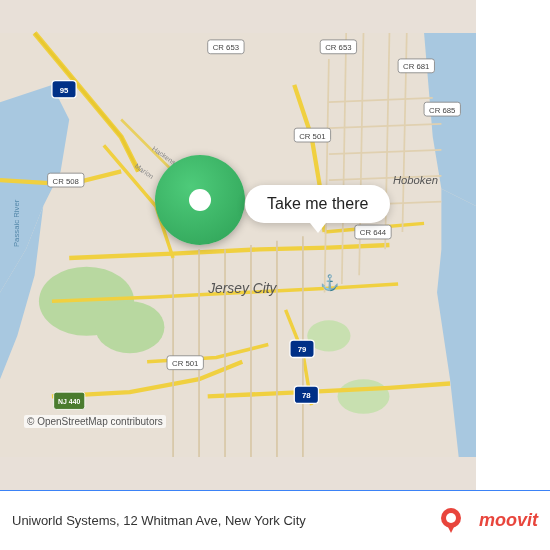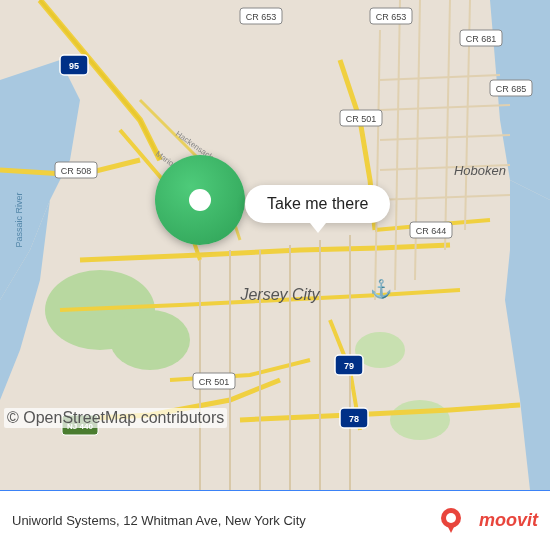--- a/index.html
+++ b/index.html
@@ -5,21 +5,21 @@
     * { margin: 0; padding: 0; box-sizing: border-box; }
     body {
       width: 550px;
       height: 550px;
       overflow: hidden;
       font-family: Arial, sans-serif;
       position: relative;
     }
 
     #map-container {
-      width: 550px;
+      width: 476px;
       height: 490px;
       position: relative;
       overflow: hidden;
       background-color: #e8e0d8;
     }
 
     
     #map-svg {
       width: 100%;
       height: 100%;
@@ -108,22 +108,22 @@
     #moovit-text {
       font-size: 18px;
       font-weight: bold;
       color: #e8453c;
       font-style: italic;
     }
 
     #osm-credit {
       position: absolute;
       bottom: 62px;
-      left: 4px;
-      font-size: 16px;
+      left: 24px;
+      font-size: 10px;
       color: #555;
       background: rgba(255,255,255,0.7);
       padding: 1px 3px;
       border-radius: 2px;
     }
   </style>
 </head>
 <body>
 
 <div id="map-container">

